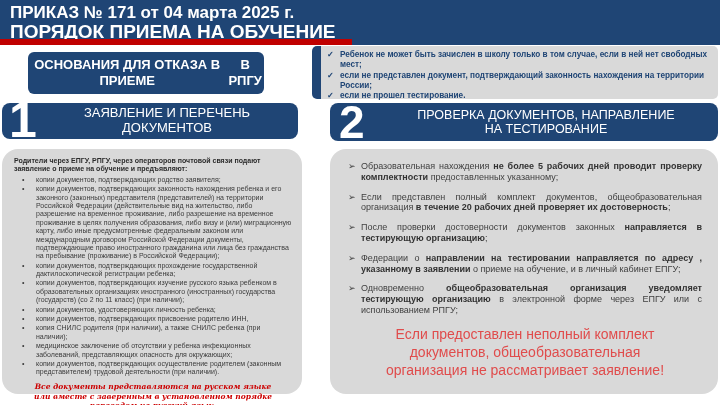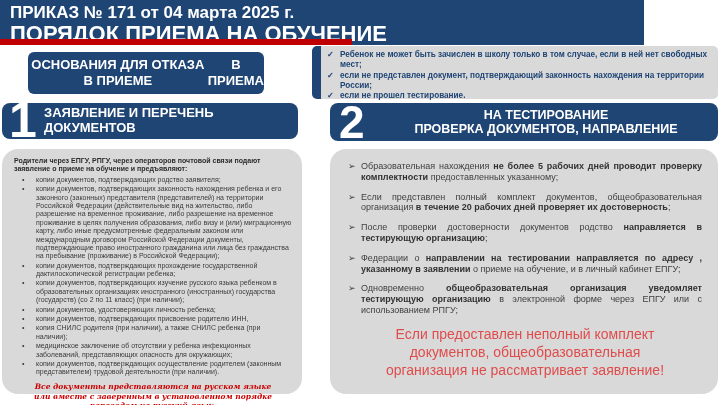--- a/index.html
+++ b/index.html
@@ -1,40 +1,40 @@
 <!DOCTYPE html>
 <html style="--navy: #1F4575; --redbar: #C00000; --panel: #D9D9D9; --notered: #CC0000; --warnred: #E04C4C;"><head>
 <meta charset="utf-8">
 <style>
   html,body{margin:0;padding:0;background:#fff;}
   .slide{position:relative;width:720px;height:405px;overflow:hidden;background:#fff;
          font-family:"Liberation Sans",sans-serif;color:#333;}
   
-  .band{position:absolute;left:0;top:0;width:644px;height:45px;background:var(--navy);}
+  .band{position:absolute;left:0;top:0;width:720px;height:45px;background:var(--navy);}
   .band .l1{position:absolute;left:10px;top:3px;font-size:17px;font-weight:700;color:#fff;white-space:nowrap;}
-  .band .l2{position:absolute;left:10px;top:21px;font-size:22px;font-weight:700;color:#fff;white-space:nowrap;}
+  .band .l2{position:absolute;left:10px;top:21px;font-size:19px;font-weight:700;color:#fff;white-space:nowrap;}
   .redline{position:absolute;left:0;top:39px;width:352px;height:6px;background:var(--redbar);}
   
   .refusal-title{position:absolute;left:28px;top:52px;width:236px;height:42px;background:var(--navy);
          border-radius:6px;display:flex;flex-direction:row;align-items:center;justify-content:center;
          color:#fff;font-weight:700;font-size:13px;line-height:1.25;text-align:center;}
   .refusal-reasons{position:absolute;left:312px;top:46px;width:406px;height:53px;background:var(--panel);
          border-radius:5px;border-left:9px solid var(--navy);box-sizing:border-box;
          padding:4px 8px 0 6px;color:var(--navy);font-size:8.2px;line-height:1.25;font-weight:600;}
   .refusal-reasons ul{margin:0;padding:0;list-style:none;}
   .refusal-reasons li{position:relative;padding-left:13px;}
   .refusal-reasons .mk{position:absolute;left:0;top:0;}
   
   .sec{position:absolute;background:var(--navy);border-radius:8px;color:#fff;}
   .sec1{left:2px;top:103px;width:296px;height:36px;}
   .sec2{left:330px;top:103px;width:388px;height:38px;}
   .sec .num{position:absolute;left:7px;top:-8px;font-size:50px;font-weight:700;line-height:1;color:#fff;}
   .sec2 .num{font-size:46px;top:-4px;left:9px;}
   .sec .label{position:absolute;left:42px;right:8px;top:0;bottom:0;display:flex;flex-direction:column;
-         align-items:center;justify-content:center;text-align:left;font-weight:700;font-size:13px;line-height:1.15;}
+         align-items:center;justify-content:center;text-align:center;font-weight:400;font-size:13px;line-height:1.15;}
   .sec2 .label{font-size:12.5px;left:52px;}
   
   .left-body{position:absolute;left:2px;top:149px;width:300px;height:245px;background:var(--panel);
          border-radius:16px;box-sizing:border-box;padding:8px 10px 6px 12px;
          font-size:7px;line-height:1.2;color:#3b3b3b;}
   .left-body .intro{margin:0 0 2px 0;font-weight:700;color:#2b2b2b;}
   .left-body ul{margin:0;padding:0;list-style:none;}
   .left-body li{position:relative;padding-left:22px;margin-bottom:1px;}
   .left-body .mk{position:absolute;left:8px;top:0;}
   .left-body .note{margin:5px 14px 0 14px;text-align:center;color:var(--notered);
@@ -56,39 +56,39 @@
 <div class="slide">
 
   <div class="band">
     <div class="l1">ПРИКАЗ № 171 от 04 марта 2025 г.</div>
     <div class="l2">ПОРЯДОК ПРИЕМА НА ОБУЧЕНИЕ</div>
   </div>
   <div class="redline"></div>
 
   <div class="refusal-title">
     <span>ОСНОВАНИЯ ДЛЯ ОТКАЗА В ПРИЕМЕ</span>
-    <span>В ПРИЕМА</span>
+    <span>В РПГУ</span>
   </div>
   <div class="refusal-reasons">
     <ul id="refusal-list">
         <li><span class="mk">✓</span><span class="txt">Ребенок не может быть зачислен в школу только в том случае, если в ней нет свободных мест;</span></li>
         <li><span class="mk">✓</span><span class="txt">если не представлен документ, подтверждающий законность нахождения на территории России;</span></li>
         <li><span class="mk">✓</span><span class="txt">если не прошел тестирование.</span></li>
       </ul>
   </div>
 
   <div class="sec sec1">
     <span class="num">1</span>
     <span class="label">ЗАЯВЛЕНИЕ И ПЕРЕЧЕНЬ ДОКУМЕНТОВ</span>
   </div>
   <div class="sec sec2">
     <span class="num">2</span>
     <span class="label">
+      <span>ПРОВЕРКА ДОКУМЕНТОВ, НАПРАВЛЕНИЕ</span>
       <span>НА ТЕСТИРОВАНИЕ</span>
-      <span>ПРОВЕРКА ДОКУМЕНТОВ, НАПРАВЛЕНИЕ</span>
     </span>
   </div>
 
   <div class="left-body">
     <p class="intro">Родители через ЕПГУ, РПГУ, через операторов почтовой связи подают заявление о приеме на обучение и предъявляют:</p>
     <ul id="docs-list">
         <li><span class="mk">•</span><span class="txt">копии документов, подтверждающих родство заявителя;</span></li>
         <li><span class="mk">•</span><span class="txt">копии документов, подтверждающих законность нахождения ребенка и его законного (законных) представителя (представителей) на территории Российской Федерации (действительные вид на жительство, либо разрешение на временное проживание, либо разрешение на временное проживание в целях получения образования, либо визу и (или) миграционную карту, либо иные предусмотренные федеральным законом или международным договором Российской Федерации документы, подтверждающие право иностранного гражданина или лица без гражданства на пребывание (проживание) в Российской Федерации);</span></li>
         <li><span class="mk">•</span><span class="txt">копии документов, подтверждающих прохождение государственной дактилоскопической регистрации ребенка;</span></li>
         <li><span class="mk">•</span><span class="txt">копии документов, подтверждающих изучение русского языка ребенком в образовательных организациях иностранного (иностранных) государства (государств) (со 2 по 11 класс) (при наличии);</span></li>
@@ -98,20 +98,20 @@
         <li><span class="mk">•</span><span class="txt">медицинское заключение об отсутствии у ребенка инфекционных заболеваний, представляющих опасность для окружающих;</span></li>
         <li><span class="mk">•</span><span class="txt">копии документов, подтверждающих осуществление родителем (законным представителем) трудовой деятельности (при наличии).</span></li>
       </ul>
     <p class="note">Все документы представляются на русском языке или вместе с заверенным в установленном порядке переводом на русский язык.</p>
   </div>
 
   <div class="right-body">
     <ul id="steps-list">
         <li><span class="mk">➢</span><span class="txt"><span>Образовательная нахождения </span><b>не более 5 рабочих дней проводит проверку комплектности</b><span> предоставленных указанному;</span></span></li>
         <li><span class="mk">➢</span><span class="txt"><span>Если представлен полный комплект документов, общеобразовательная организация </span><b>в течение 20 рабочих дней проверяет их достоверность</b><span>;</span></span></li>
-        <li><span class="mk">➢</span><span class="txt"><span>После проверки достоверности документов родство </span><b>направляется в тестирующую организацию</b><span>;</span></span></li>
+        <li><span class="mk">➢</span><span class="txt"><span>После проверки достоверности документов законных </span><b>направляется в тестирующую организацию</b><span>;</span></span></li>
         <li><span class="mk">➢</span><span class="txt"><span>Федерации о </span><b>направлении на тестировании направляется по адресу , указанному в заявлении</b><span> о приеме на обучение, и в личный кабинет ЕПГУ;</span></span></li>
         <li><span class="mk">➢</span><span class="txt"><span>Одновременно </span><b>общеобразовательная организация уведомляет тестирующую организацию</b><span> в электронной форме через ЕПГУ или с использованием РПГУ;</span></span></li>
       </ul>
     <p class="warning">Если предоставлен неполный комплект документов, общеобразовательная организация не рассматривает заявление!</p>
   </div>
 
 </div>
 
 </body></html>

